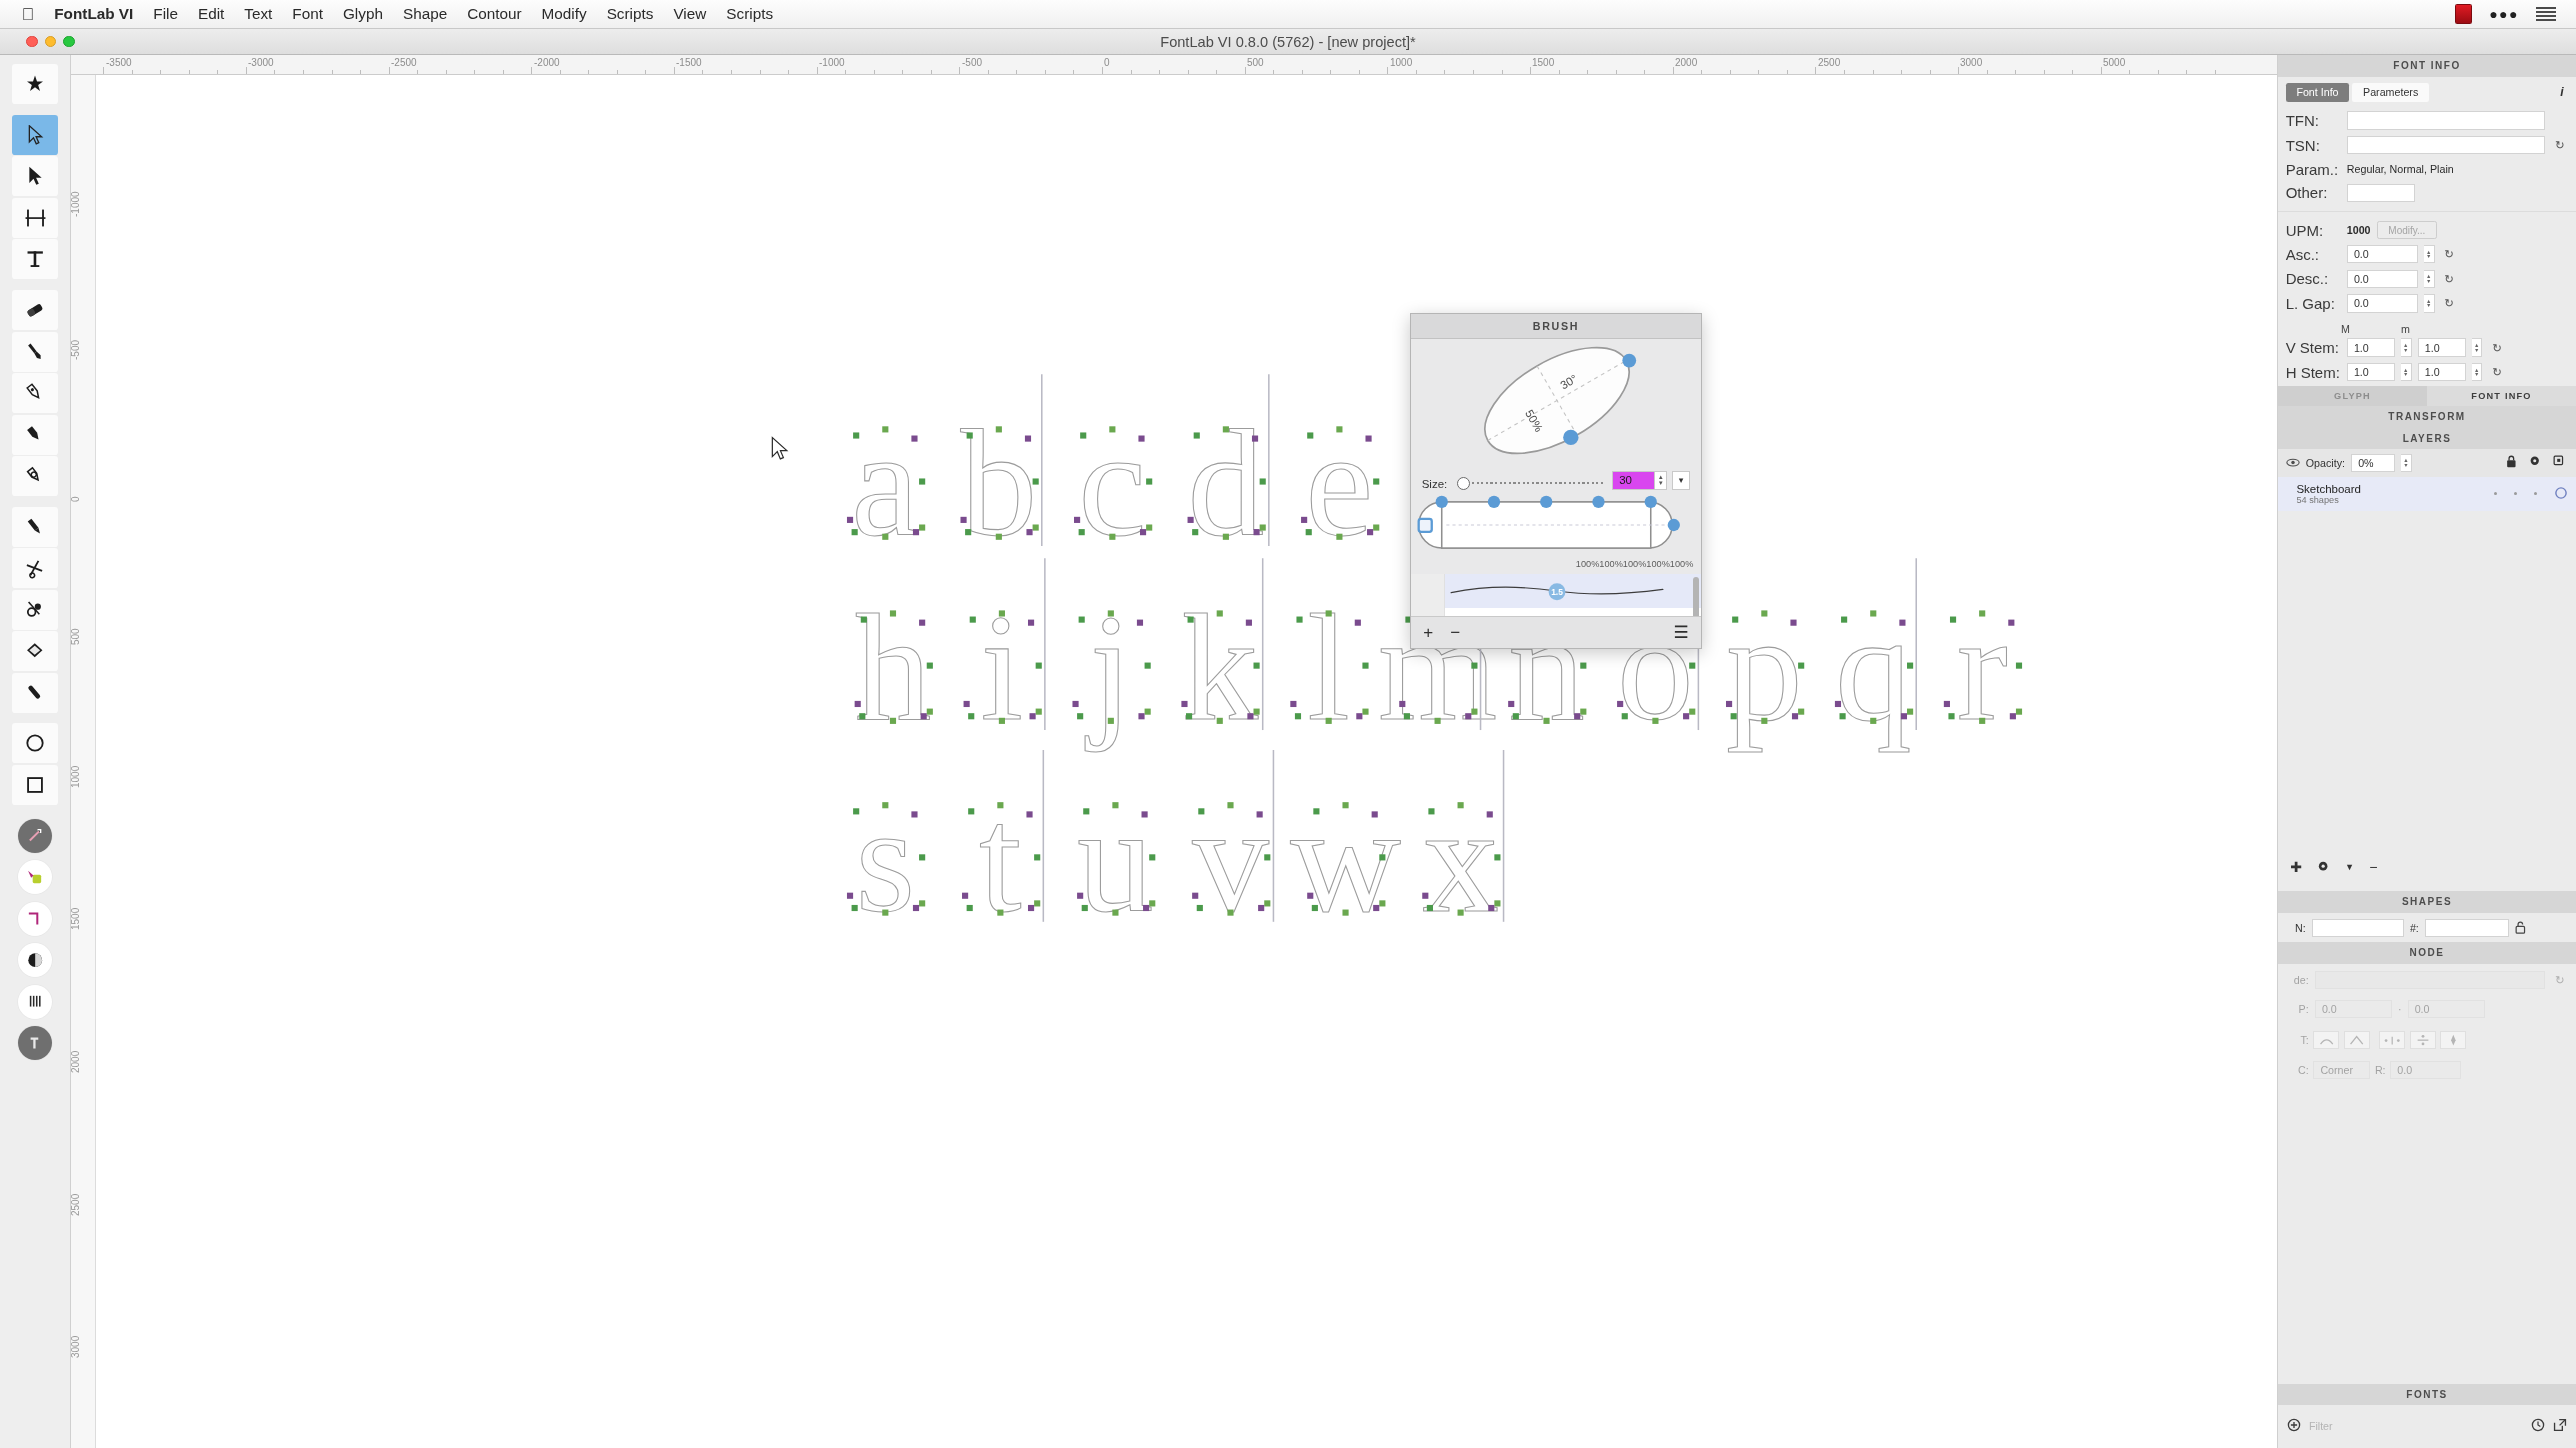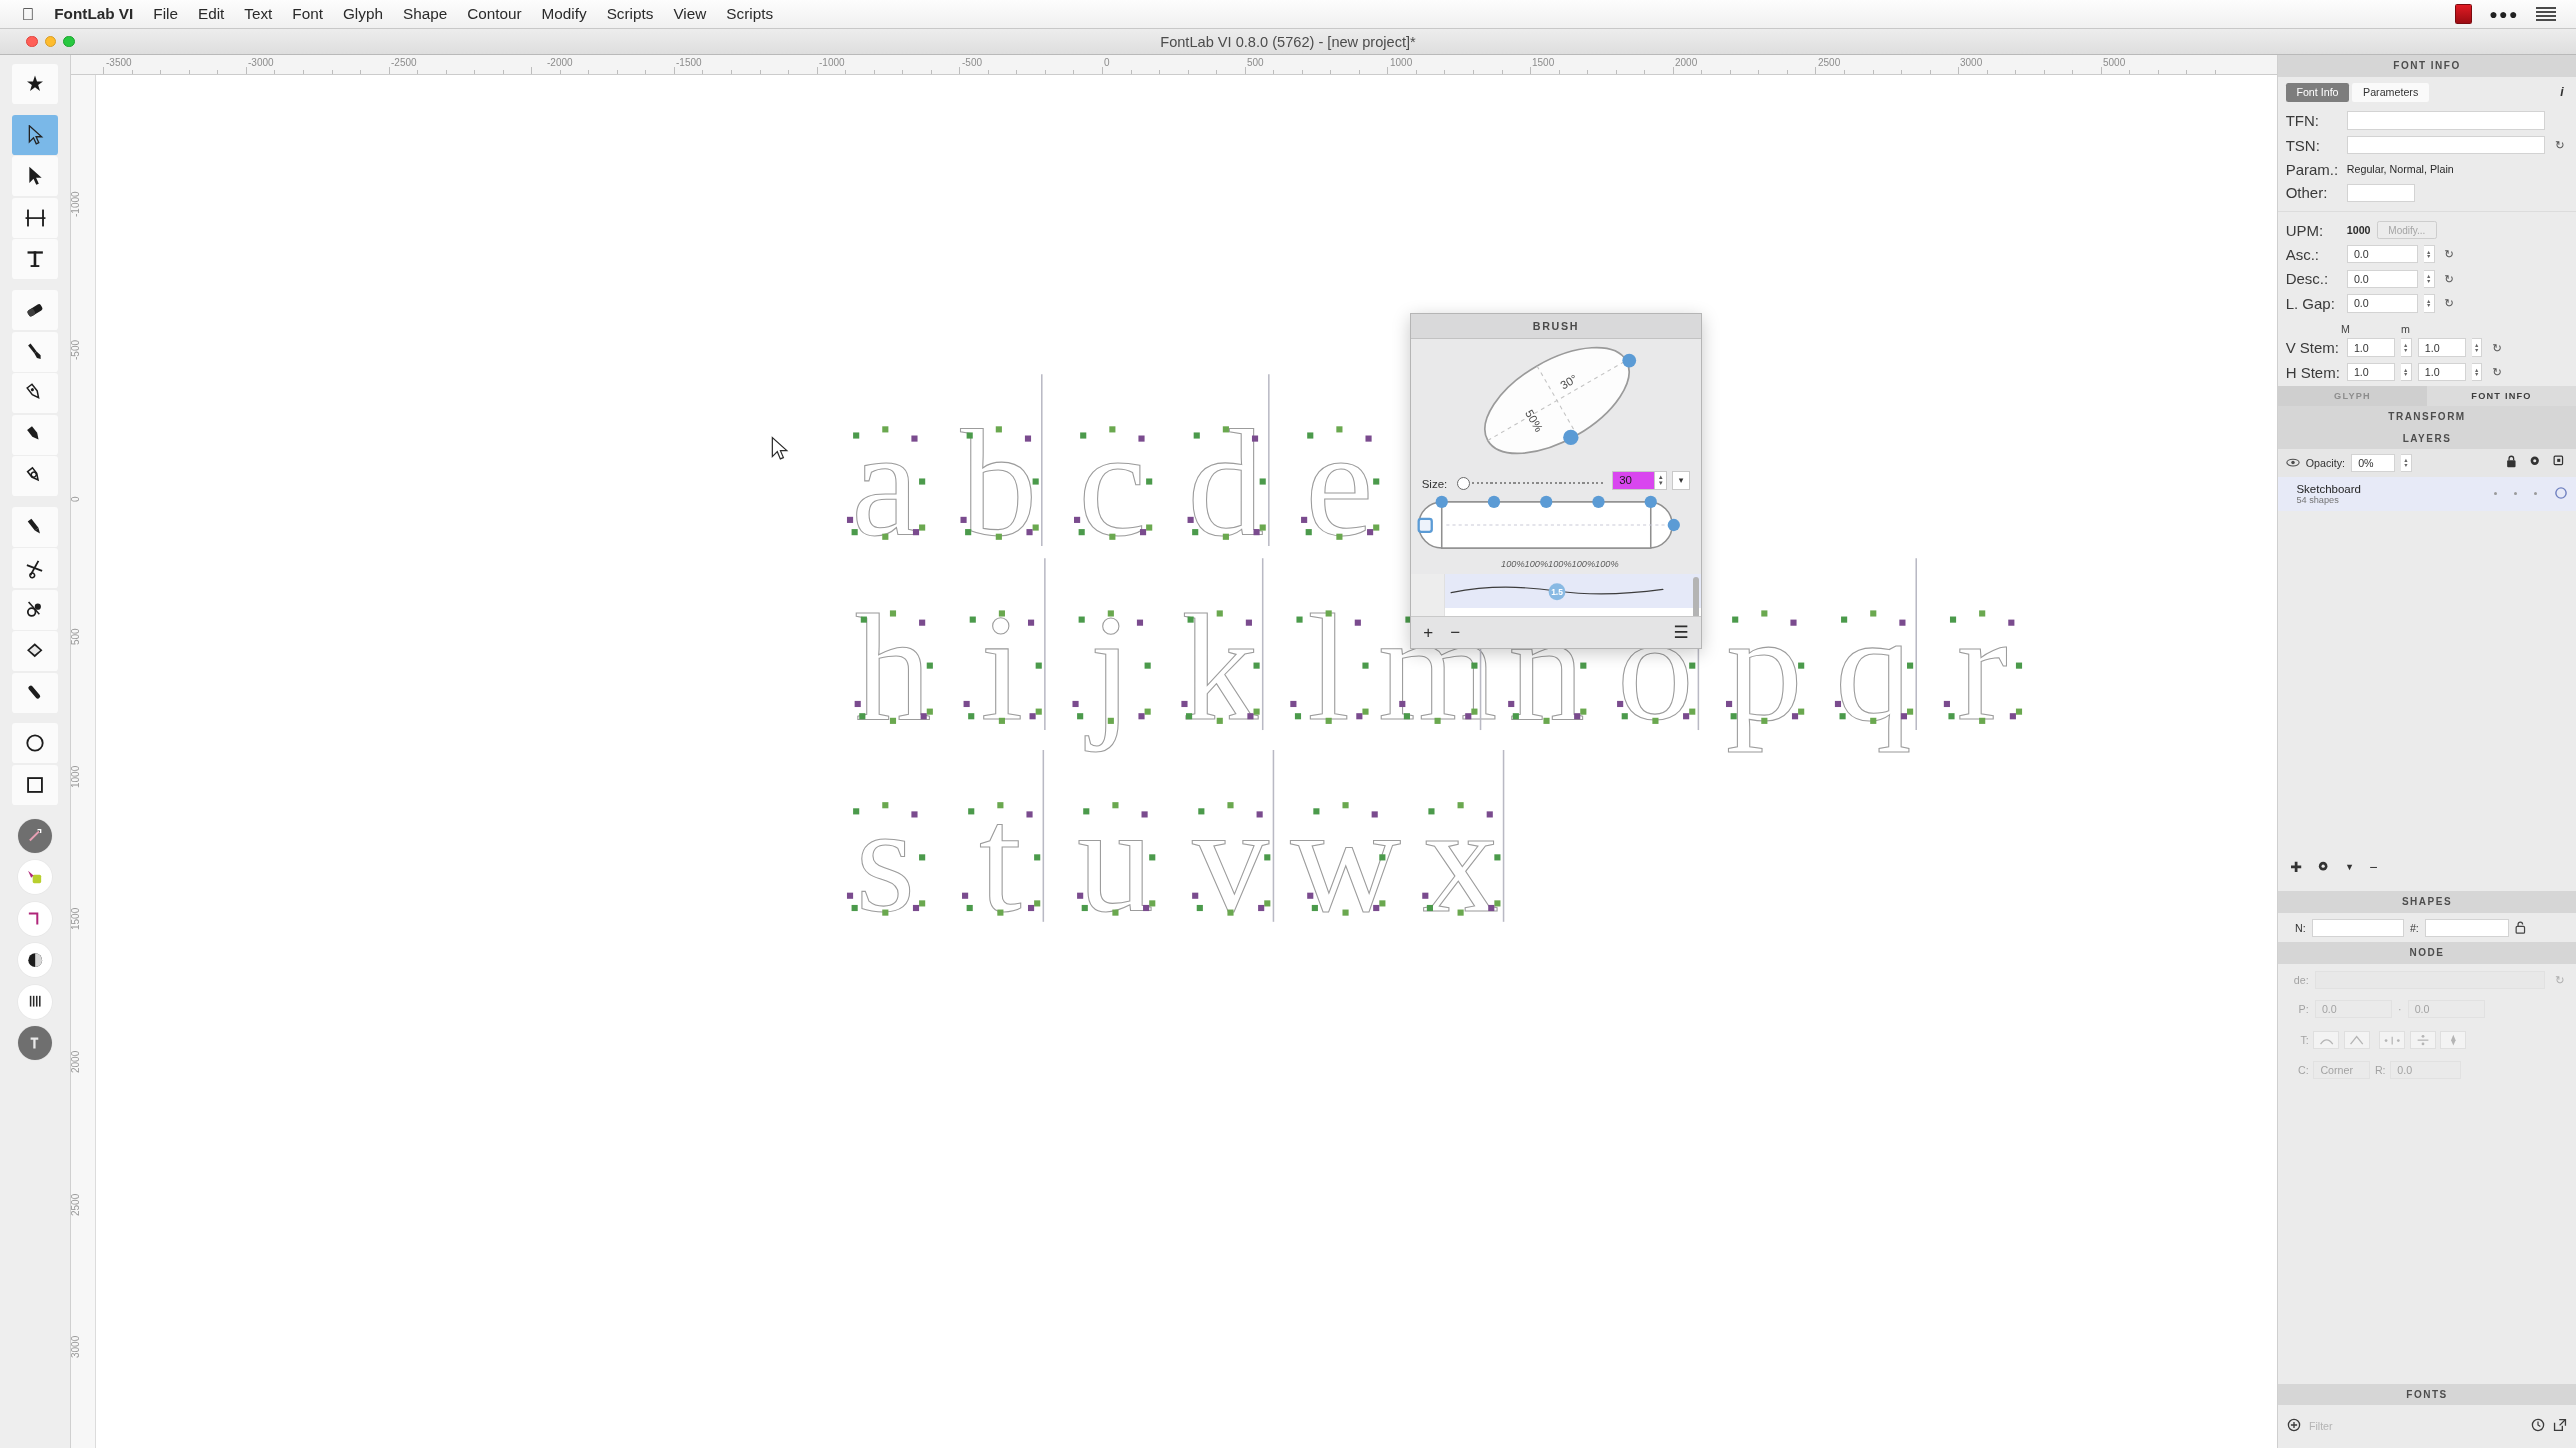--- a/index.html
+++ b/index.html
@@ -114,21 +114,21 @@
   .numbox {
     width:43px; height:18.4px; background:#d946ef; border:0.8px solid #c9c9c9;
     display:flex; align-items:center; padding-left:6.1px; font-size:11.5px; color:#1a1a1a;
   }
   .spin { width:12.3px; height:18.4px; background:#fff; border:0.8px solid #c9c9c9; border-left:none;
     display:flex; flex-direction:column; align-items:center; justify-content:center; gap:2.3px; }
   .spin i { font-size:6.1px; line-height:4.6px; color:#555; }
   .mini { width:18.4px; height:18.4px; background:#fff; border:0.8px solid #c9c9c9; margin-left:4.6px;
     display:flex; align-items:center; justify-content:center; font-size:7.7px; color:#333; }
   .bshape { height:68px; position:relative; margin:1.5px 0 0 0; }
-  .pctrow { display:flex; padding:0 7.7px 4.6px 15.3px; justify-content:center;font-style:italic; }
+  .pctrow { display:flex; padding:0 7.7px 4.6px 15.3px; justify-content:flex-end; }
   .pctrow span { font-size:9.2px; color:#5d5d5d; }
 
   .blist { flex:1; position:relative; overflow:hidden; background:#fff; display:flex; }
   .bl-gutter { width:34px; background:#ededed; border-right:0.8px solid #e0e0e0; }
   .bl-main { flex:1; position:relative; }
   .bitem { height:34px; position:relative; }
   .bitem.sel { background:#e5e9f8; }
   .bscroll { position:absolute; right:2.3px; top:3.1px; width:5.4px; height:114px; background:#b4b4b4; border-radius:3.1px; }
   .bfoot {
     height:32px; background:#e4e4e5; border-top:0.8px solid #c9c9c9;
@@ -422,21 +422,21 @@
     <div class="htick" style="left: 203px; height: 3.8px;"></div>
     <div class="htick" style="left: 232px; height: 3.8px;"></div>
     <div class="htick" style="left: 261px; height: 3.8px;"></div>
     <div class="htick" style="left: 289px; height: 3.8px;"></div>
     <div class="hlab" style="left: 320px;">-2500</div>
     <div class="htick" style="left: 318px; height: 7px;"></div>
     <div class="htick" style="left: 346px; height: 3.8px;"></div>
     <div class="htick" style="left: 375px; height: 3.8px;"></div>
     <div class="htick" style="left: 403px; height: 3.8px;"></div>
     <div class="htick" style="left: 432px; height: 3.8px;"></div>
-    <div class="hlab" style="left: 463px; margin-left: 13px;">-2000</div>
+    <div class="hlab" style="left: 463px;">-2000</div>
     <div class="htick" style="left: 460px; height: 7px;"></div>
     <div class="htick" style="left: 489px; height: 3.8px;"></div>
     <div class="htick" style="left: 517px; height: 3.8px;"></div>
     <div class="htick" style="left: 546px; height: 3.8px;"></div>
     <div class="htick" style="left: 574px; height: 3.8px;"></div>
     <div class="hlab" style="left: 605px;">-1500</div>
     <div class="htick" style="left: 603px; height: 7px;"></div>
     <div class="htick" style="left: 631px; height: 3.8px;"></div>
     <div class="htick" style="left: 660px; height: 3.8px;"></div>
     <div class="htick" style="left: 689px; height: 3.8px;"></div>

